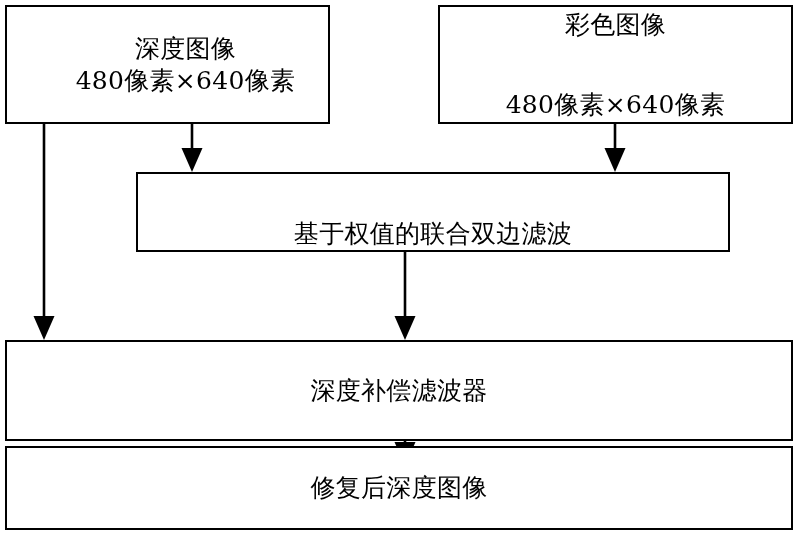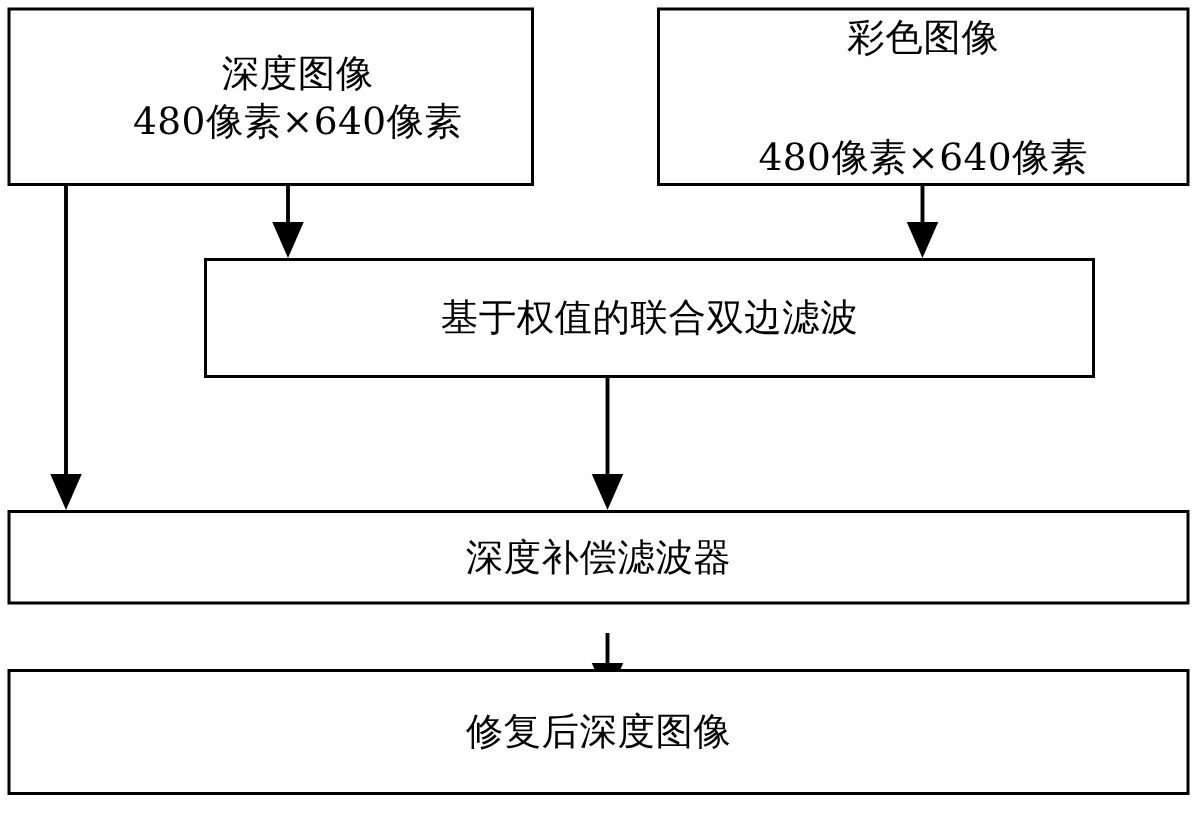--- a/index.html
+++ b/index.html
@@ -33,24 +33,24 @@
     white-space: nowrap;
     line-height: 1.28;
     font-size: 25px;
     letter-spacing: 0.3px;
   }
   .node-line.metrics {
     font-size: 25px;
     text-align: right;
   }
   
-  #node-depth-image   { left: 5px;   top: 5px;   width: 351px; height: 119px; padding-left: 36px; }
+  #node-depth-image   { left: 5px;   top: 5px;   width: 325px; height: 119px; padding-left: 36px; }
   #node-color-image   { left: 438px; top: 5px;   width: 355px; height: 119px; gap: 48px; }
-  #node-joint-filter  { left: 136px; top: 172px; width: 594px; height: 80px; }
-  #node-depth-comp    { left: 5px;   top: 340px; width: 788px; height: 63px; }
+  #node-joint-filter  { left: 136px; top: 172px; width: 594px; height: 80px; justify-content: flex-end; }
+  #node-depth-comp    { left: 5px;   top: 340px; width: 788px; height: 101px; }
   #node-output        { left: 5px;   top: 446px; width: 788px; height: 84px; }
 
   .edge-layer {
     position: absolute;
     left: 0;
     top: 0;
     width: 800px;
     height: 556px;
     pointer-events: none;
   }

